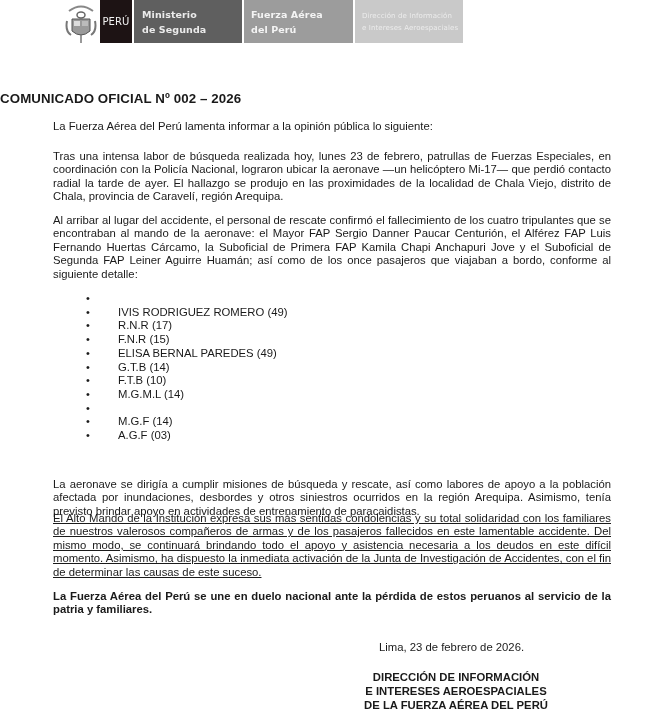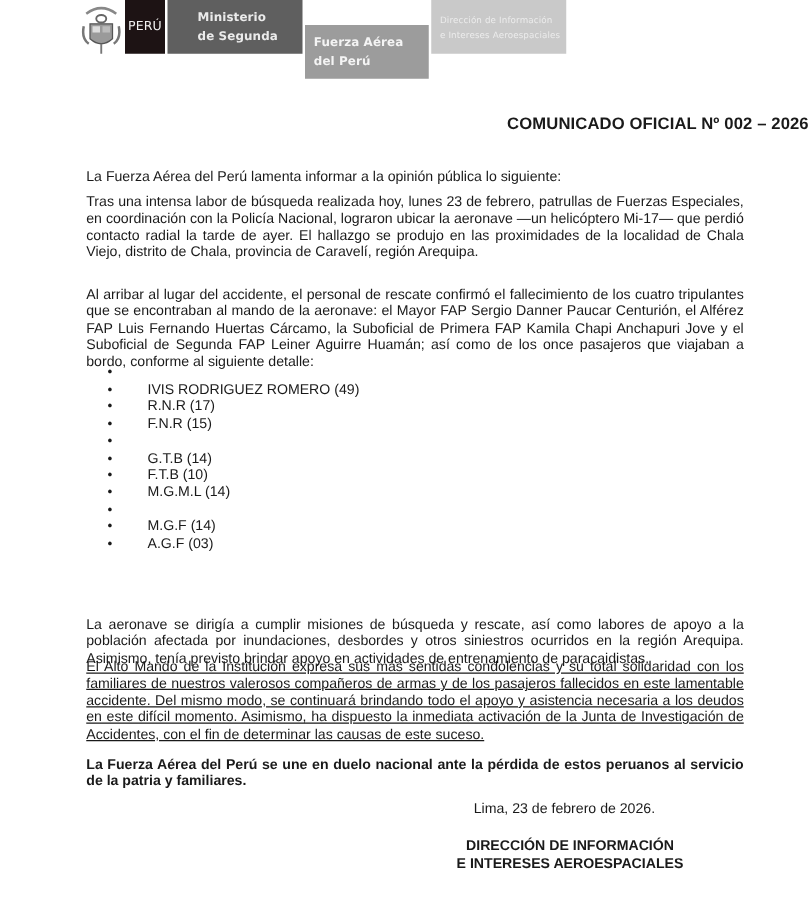--- a/index.html
+++ b/index.html
@@ -4,29 +4,29 @@
 <style>
   html, body { margin: 0; padding: 0; background: #ffffff; }
   body { width: 647px; height: 719px; position: relative; overflow: hidden;
          font-family: "Liberation Sans", sans-serif; color: #1a1a1a; }
   .header { position: absolute; top: 0; left: 64px; height: 44px; display: flex; align-items: stretch; }
   .crest { width: 34px; height: 46px; margin-right: 2px; display: flex; align-items: center; justify-content: center; }
   .blk { height: 43px; display: flex; flex-direction: column; justify-content: center;
          font-family: "DejaVu Sans", sans-serif; font-weight: bold; font-size: 9.5px; line-height: 15px;
          letter-spacing: 0.1px; margin-right: 2px; }
   .blk-peru { width: 32px; background: #1d1314; color: #f2f2f2; align-items: center; font-weight: normal; font-size: 10px; }
-  .blk-mindef { width: 108px; background: #5f5f5f; color: #ebebeb; padding-left: 24px; box-sizing: border-box; }
-  .blk-fap { width: 99px; background: #9c9c9c; color: #f4f4f4; padding-left: 7px; box-sizing: border-box; margin-top: 20px; }
+  .blk-mindef { width: 108px; background: #5f5f5f; color: #ebebeb; padding-left: 8px; box-sizing: border-box; }
+  .blk-fap { width: 109px; background: #9c9c9c; color: #f4f4f4; padding-left: 7px; box-sizing: border-box; }
   .blk-dir { width: 108px; background: #c9c9c9; color: #ececec; padding-left: 7px; box-sizing: border-box; font-size: 7px; line-height: 12px; font-weight: normal; }
-  .title { position: absolute; top: 91px; left: 0; width: 647px; text-align: right;
+  .title { position: absolute; top: 91px; left: 0; width: 647px; text-align: left;
            font-weight: bold; font-size: 13.3px; letter-spacing: 0.1px; }
   .content { position: absolute; left: 53px; width: 558px; font-size: 11.3px; line-height: 13.4px; }
-  .content p { margin: 16px; text-align: justify; }
+  .content p { margin: 0; text-align: justify; }
   .p-intro { top: 120px; }
-  .p1 { top: 140px; }
+  .p1 { top: 150px; }
   .p2 { top: 214px; }
   .list { position: absolute; top: 292px; left: 86px; margin: 0; padding: 0; list-style: none; font-size: 11.3px; line-height: 13.7px; }
   .list li { display: flex; }
   .bullet { width: 32px; font-size: 11px; }
   .p3 { top: 478px; }
   .p4 { top: 512px; text-decoration: underline; }
   .p5 { top: 590px; font-weight: bold; }
   .date { position: absolute; top: 641px; left: 379px; font-size: 11.3px; }
   .signature { position: absolute; top: 670px; left: 356px; width: 200px; text-align: center;
                font-weight: bold; font-size: 11.3px; line-height: 14px; }
@@ -89,20 +89,21 @@
     <li>
       <span class="bullet">•</span>
       <span>R.N.R (17)</span>
     </li>
     <li>
       <span class="bullet">•</span>
       <span>F.N.R (15)</span>
     </li>
     <li>
       <span class="bullet">•</span>
+      <span>ELISA BERNAL PAREDES (49)</span>
     </li>
     <li>
       <span class="bullet">•</span>
       <span>G.T.B (14)</span>
     </li>
     <li>
       <span class="bullet">•</span>
       <span>F.T.B (10)</span>
     </li>
     <li>
@@ -132,13 +133,14 @@
 
 <div class="content p5">
   <p>La Fuerza Aérea del Perú se une en duelo nacional ante la pérdida de estos peruanos al servicio de la patria y familiares.</p>
 </div>
 
 <div class="date">Lima, 23 de febrero de 2026.</div>
 
 <div class="signature">
   <div>DIRECCIÓN DE INFORMACIÓN</div>
   <div>E INTERESES AEROESPACIALES</div>
+  <div>DE LA FUERZA AÉREA DEL PERÚ</div>
 </div>
 
 </body></html>

